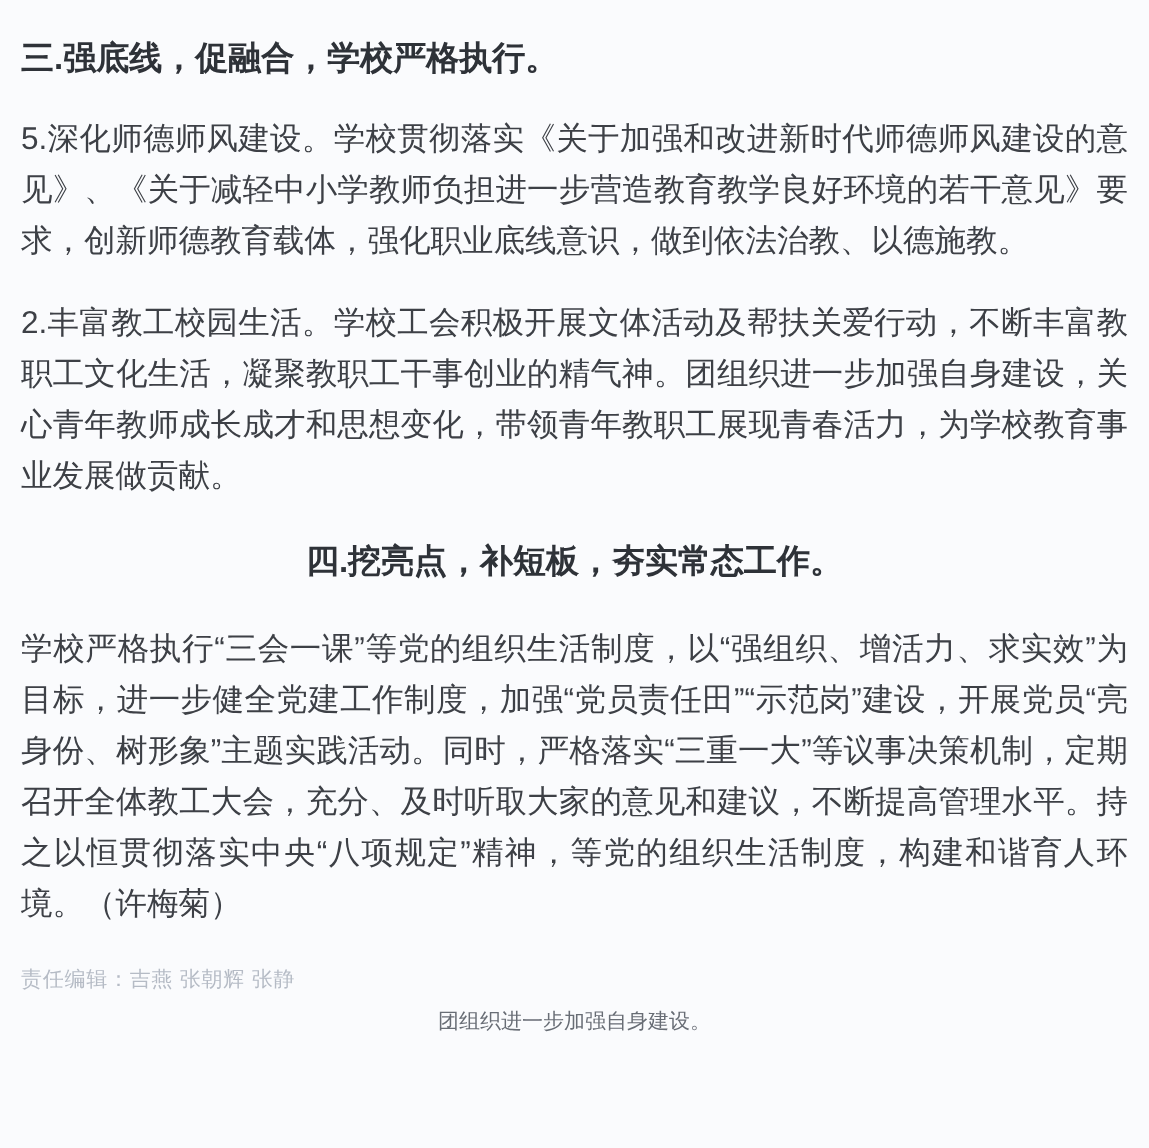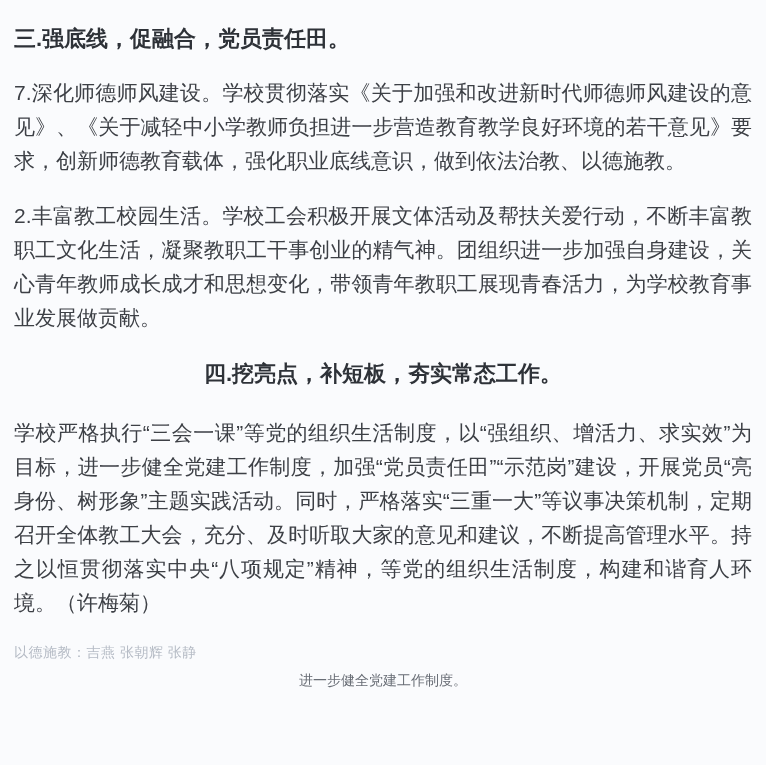--- a/index.html
+++ b/index.html
@@ -72,28 +72,28 @@
     line-height: 20px;
     text-align: center;
     color: var(--notice-text);
   }
 </style>
 </head>
 <body>
 
 <div class="article">
 
-  <h2 class="section-heading">三.强底线，促融合，党员责任田。</h2>
+  <h2 class="section-heading">三.强底线，促融合，学校严格执行。</h2>
 
-  <p class="para mt-para">7.深化师德师风建设。学校贯彻落实《关于加强和改进新时代师德师风建设的意见》、《关于减轻中小学教师负担进一步营造教育教学良好环境的若干意见》要求，创新师德教育载体，强化职业底线意识，做到依法治教、以德施教。</p>
+  <p class="para mt-para">5.深化师德师风建设。学校贯彻落实《关于加强和改进新时代师德师风建设的意见》、《关于减轻中小学教师负担进一步营造教育教学良好环境的若干意见》要求，创新师德教育载体，强化职业底线意识，做到依法治教、以德施教。</p>
 
   <p class="para mt-para">2.丰富教工校园生活。学校工会积极开展文体活动及帮扶关爱行动，不断丰富教职工文化生活，凝聚教职工干事创业的精气神。团组织进一步加强自身建设，关心青年教师成长成才和思想变化，带领青年教职工展现青春活力，为学校教育事业发展做贡献。</p>
 
   <h2 class="section-heading mt-heading">四.挖亮点，补短板，夯实常态工作。</h2>
 
   <p class="para mt-para-lg">学校严格执行“三会一课”等党的组织生活制度，以“强组织、增活力、求实效”为目标，进一步健全党建工作制度，加强“党员责任田”“示范岗”建设，开展党员“亮身份、树形象”主题实践活动。同时，严格落实“三重一大”等议事决策机制，定期召开全体教工大会，充分、及时听取大家的意见和建议，不断提高管理水平。持之以恒贯彻落实中央“八项规定”精神，等党的组织生活制度，构建和谐育人环境。（许梅菊）</p>
 
-  <div class="editor-credit">以德施教：吉燕 张朝辉 张静</div>
+  <div class="editor-credit">责任编辑：吉燕 张朝辉 张静</div>
 
 
-  <div class="notice-text">进一步健全党建工作制度。</div>
+  <div class="notice-text">团组织进一步加强自身建设。</div>
 
 </div>
 
 </body></html>

